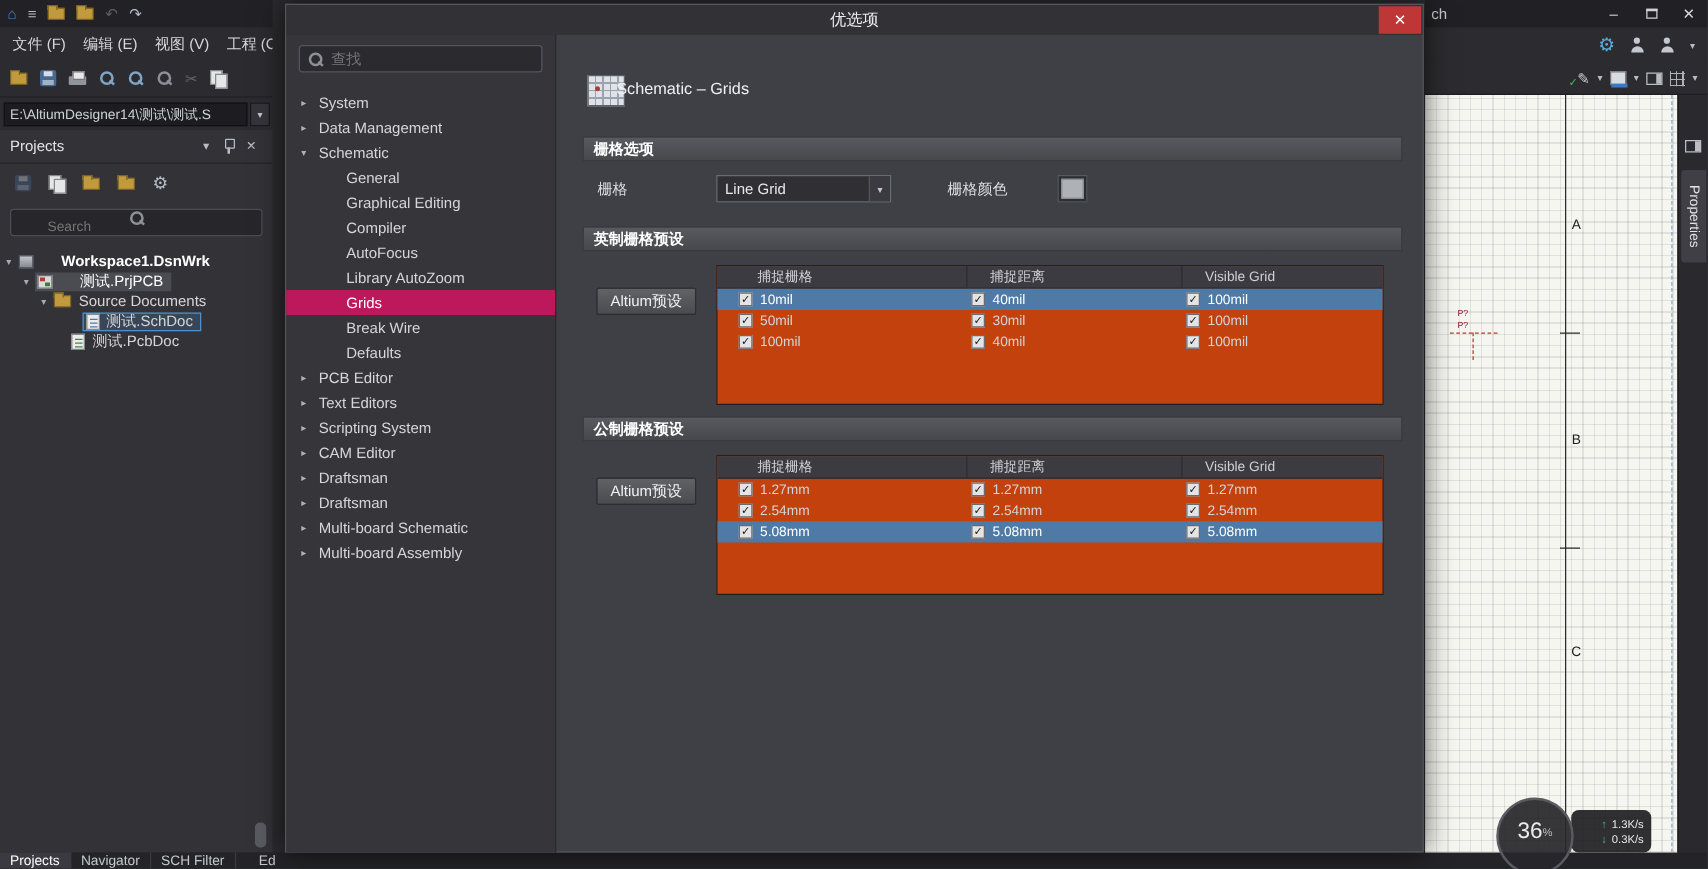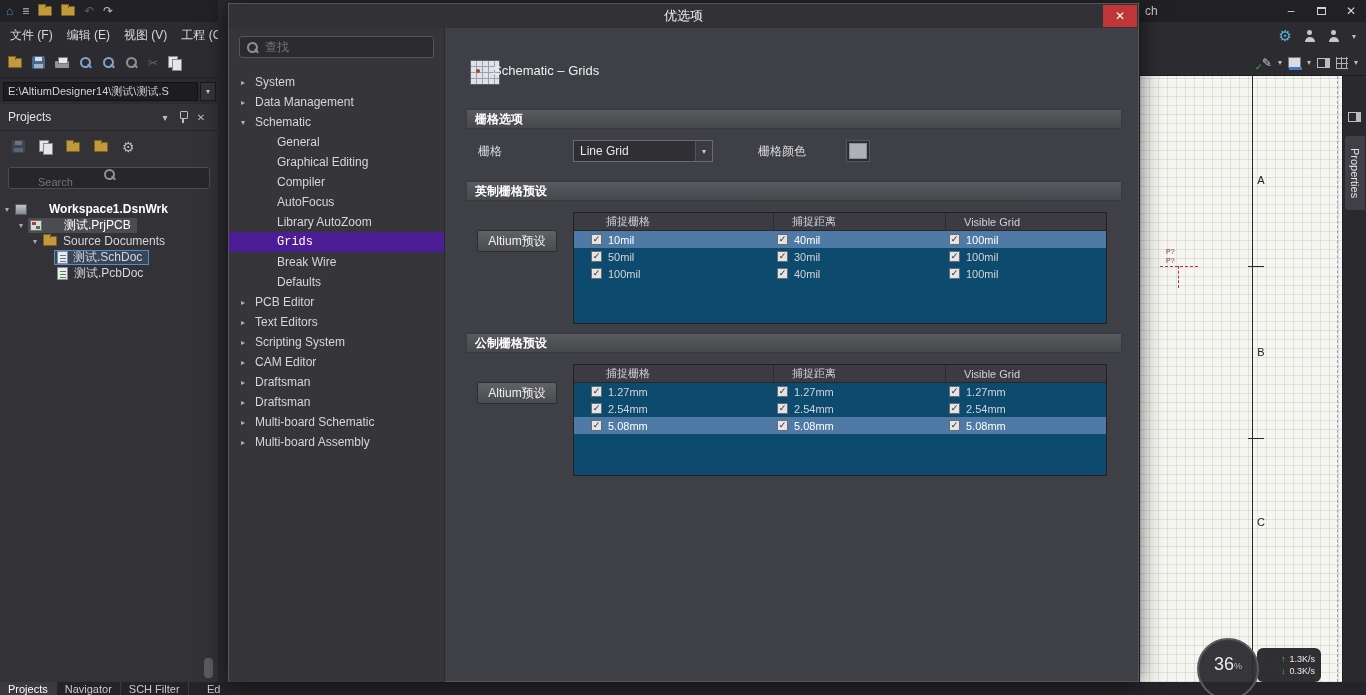--- a/index.html
+++ b/index.html
@@ -126,42 +126,42 @@
       display:flex;align-items:center;justify-content:center;font-size:12px;}
   #dlg-body{display:flex;height:654px;}
   #dlg-tree{width:216px;background:#35353a;border-right:1px solid #2a2a2e;padding-top:8px;}
   #dlg-search{margin:0 10px;height:22px;background:#2b2b2f;border:1px solid #55555b;border-radius:3px;
       display:flex;align-items:center;padding:0 6px;gap:6px;}
   #dlg-search input{flex:1;background:transparent;border:none;outline:none;color:#cfd1d4;font-size:12px;min-width:0;font-family:"Liberation Sans","DejaVu Sans",sans-serif;}
   #dlg-items{margin-top:14px;}
   .ditem{height:20px;display:flex;align-items:center;font-size:12px;color:#d6d6da;padding-left:12px;cursor:default;}
   .ditem .arr{width:14px;font-size:8px;color:#aeb2b6;}
   .ditem.l1{padding-left:48px;}
-  .ditem.selected{background:#4c1d95;color:#fff;font-family:Liberation Mono, monospace;}
+  .ditem.selected{background:#be185d;color:#fff;}
 
   #dlg-content{flex:1;position:relative;}
   #page-icon{left:25px;top:32px;width:30px;height:25px;border:1px solid #5d6166;background:
       repeating-linear-gradient(0deg,transparent 0 5px,#9aa2ae 5px 6px),
       repeating-linear-gradient(90deg,transparent 0 5px,#9aa2ae 5px 6px),#dfe3e8;}
   #page-icon::after{content:"";position:absolute;left:5px;top:8px;width:4px;height:4px;background:#b23a34;border-radius:50%;}
   #page-title{left:48px;top:35px;font-size:13px;color:#f0f0f2;}
   .secbar{left:21px;width:656px;height:20px;background:linear-gradient(#595a5f,#47484c);
       border:1px solid #3a3a3e;display:flex;align-items:center;padding-left:8px;
       font-size:12px;font-weight:bold;color:#fff;}
   .flabel{font-size:12px;color:#dcdce0;}
   .dd{left:128px;top:112px;width:140px;height:22px;display:flex;background:#2f2f34;border:1px solid #6a6a72;}
   .dd .dd-label{flex:1;display:flex;align-items:center;padding-left:6px;font-size:12px;color:#e8e8ea;}
   .dd .dd-btn{width:17px;display:flex;align-items:center;justify-content:center;font-size:8px;color:#c8c8cc;
       background:#3a3a40;border-left:1px solid #55555c;}
   #color-swatch{left:401px;top:112px;width:24px;height:22px;background:#2e2e32;border:1px solid #57595c;
       display:flex;align-items:center;justify-content:center;}
   #color-swatch .fill{width:18px;height:16px;background:#aeb2b6;border:1px solid #8a8e92;}
   .btn3d{width:80px;height:22px;background:linear-gradient(#616266,#4a4b4f);border:1px solid #2d2d31;border-radius:2px;
       display:flex;align-items:center;justify-content:center;font-size:12px;color:#f0f0f2;}
-  .ptable{width:534px;height:112px;background:#0c4a6e;border:1px solid #202024;}
+  .ptable{width:534px;height:112px;background:#c2410c;border:1px solid #202024;}
   .pt-head{display:flex;height:18px;background:#3b3b41;border-bottom:1px solid #28282c;font-size:11px;color:#cfcfd4;}
   .pt-head .hc{display:flex;align-items:center;padding-left:18px;border-right:1px solid #2c2c30;}
   .w-sel{width:14px;padding:0 !important;border-right:none !important;}
   .w-c1{width:186px;} .w-c2{width:172px;} .w-c3{width:160px;border-right:none !important;}
   .pt-row{display:flex;height:17px;align-items:center;font-size:11px;color:#d4d4d8;}
   .pt-row.sel{background:#4e7aa5;color:#fff;}
   .pt-cell{display:flex;align-items:center;gap:6px;padding-left:3px;}
   .cb{width:11px;height:11px;background:#e4e4e4;border:1px solid #6a6a70;color:#1e1e22;font-size:9px;
       line-height:9px;display:inline-flex;align-items:center;justify-content:center;flex:none;}
 </style>
@@ -233,21 +233,21 @@
       <span class="hl-gray" style="margin-left:2px;">
         <span class="i-prj"></span>
         <span>测试.PrjPCB</span>
       </span>
     </div>
     <div class="trow" style="padding-left:30px;">
       <span class="arr">▾</span>
       <span class="i-folder" style="margin-left:3px;"></span>
       <span style="margin-left:6px;">Source Documents</span>
     </div>
-    <div class="trow" style="padding-left:54px;">
+    <div class="trow" style="padding-left:54px;margin-left:12px;">
       <span class="hl-blue">
         <span class="i-doc"></span>
         <span>测试.SchDoc</span>
       </span>
     </div>
     <div class="trow" style="padding-left:57px;">
       <span class="i-doc green"></span>
       <span style="margin-left:6px;">测试.PcbDoc</span>
     </div>
   </div>

